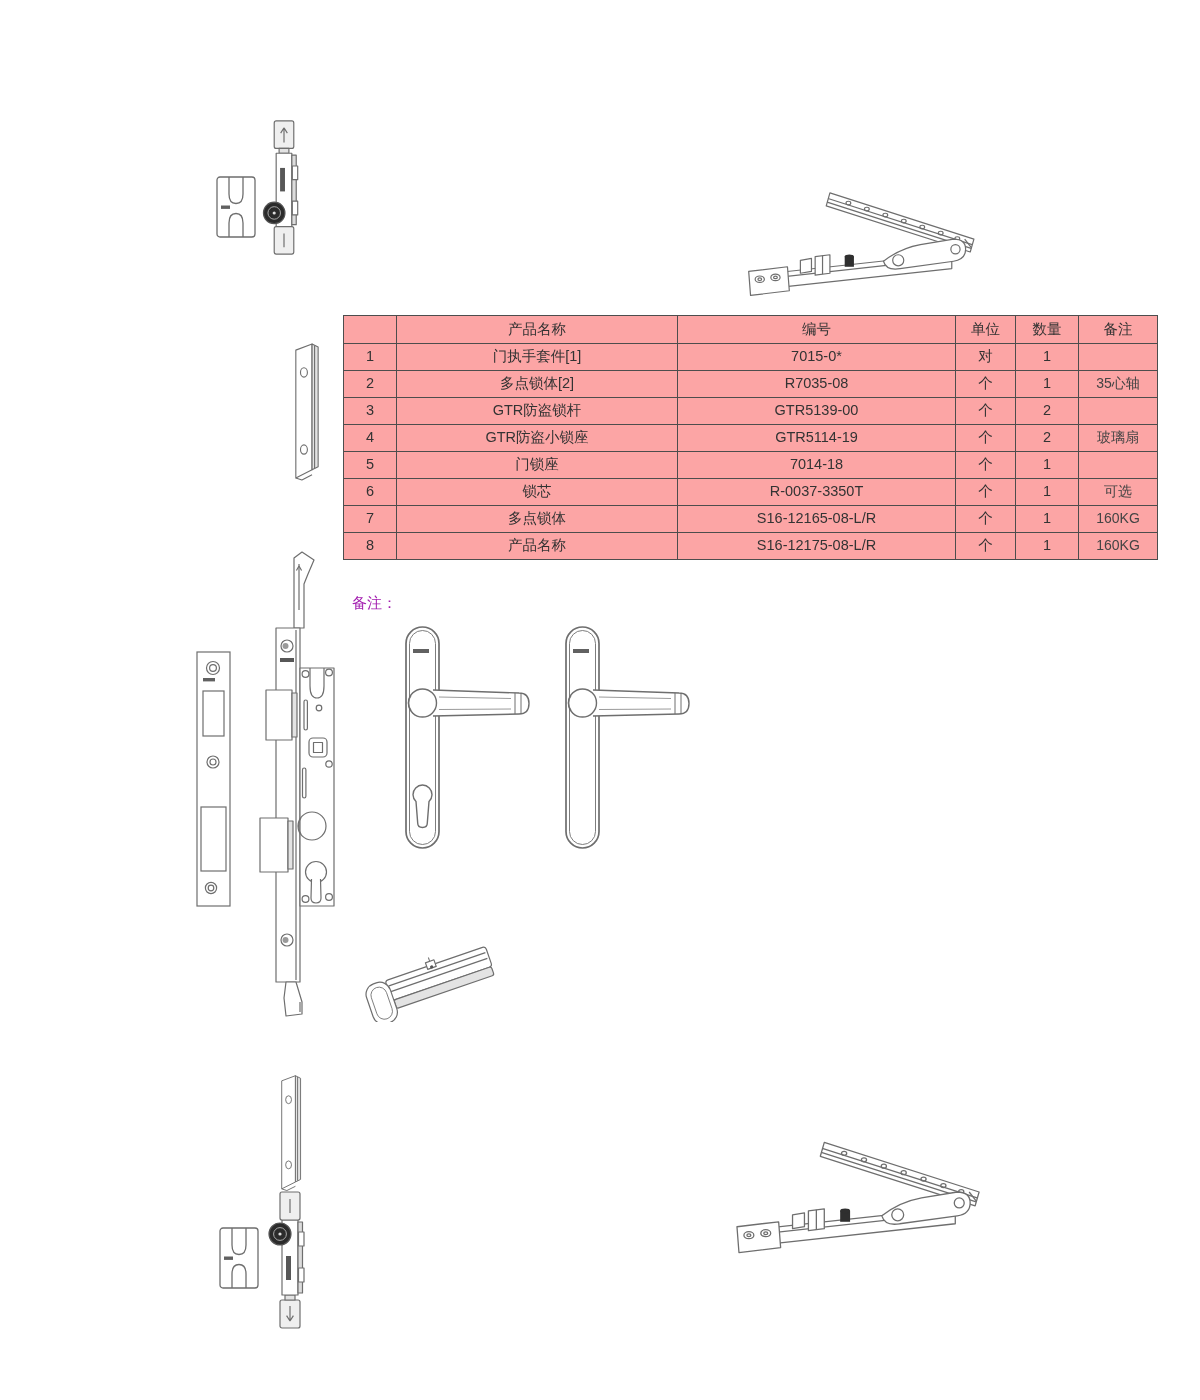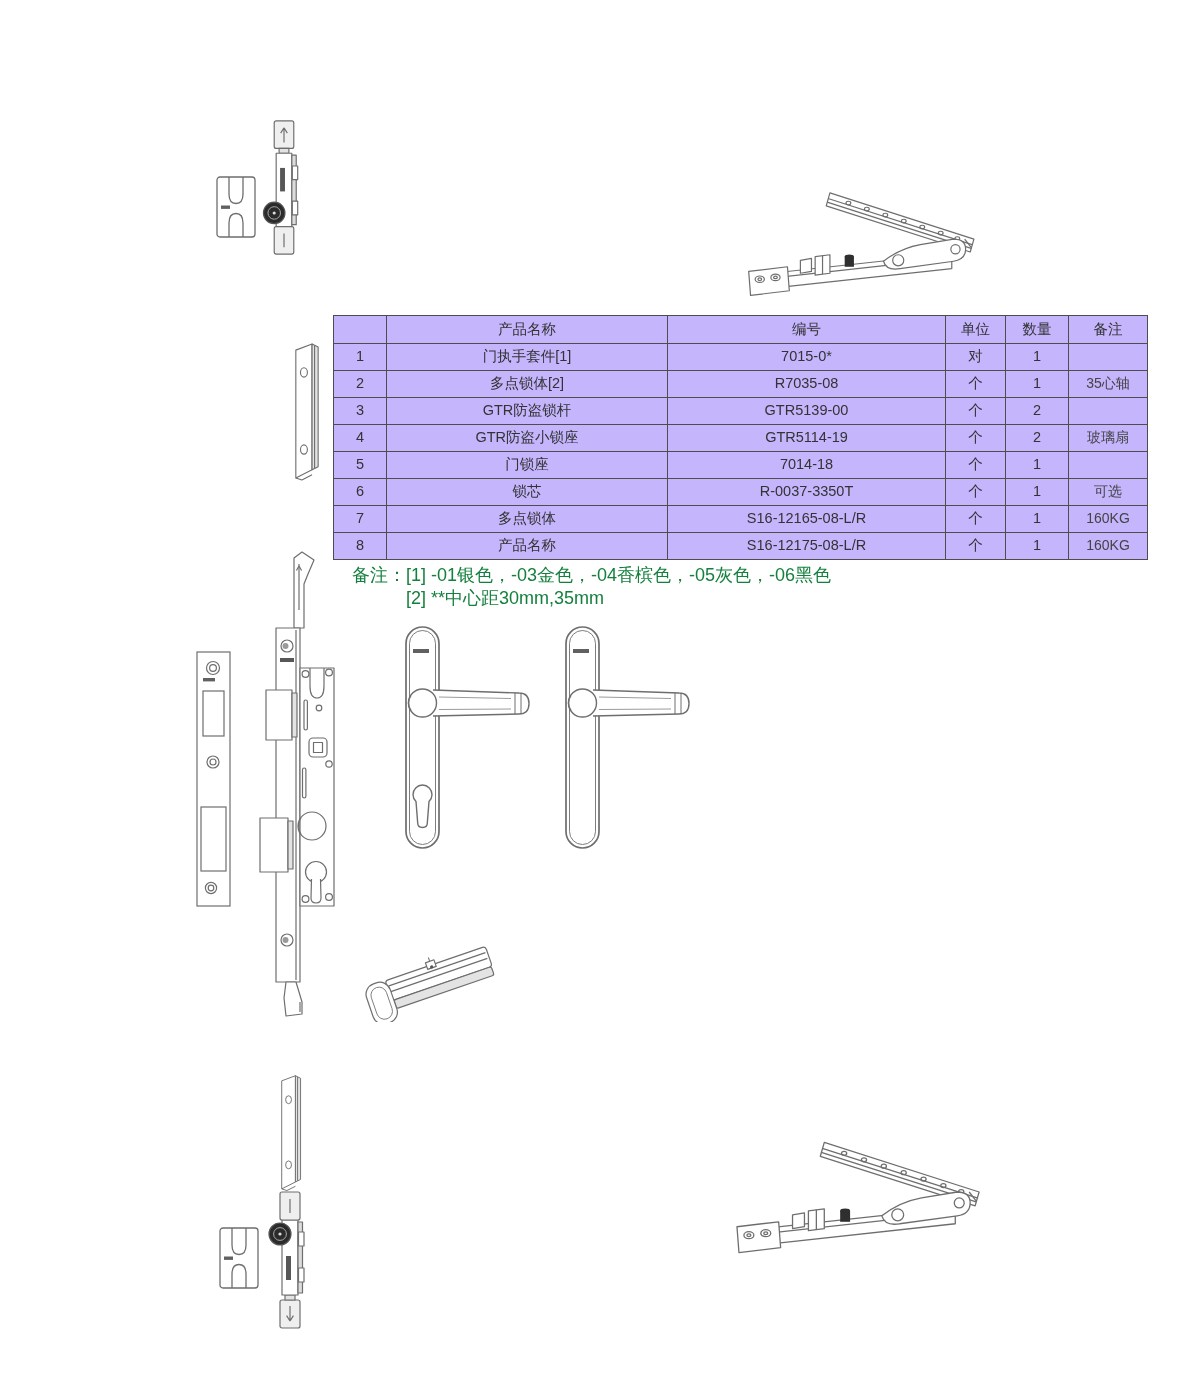--- a/index.html
+++ b/index.html
@@ -1,29 +1,29 @@
 <!DOCTYPE html>
 <html><head>
 <meta charset="utf-8">
 <style>
   html,body{margin:0;padding:0;background:#fff;}
   body{width:1200px;height:1400px;font-family:"Liberation Sans", sans-serif;}
   .canvas{position:relative;width:1200px;height:1400px;background:#fff;overflow:hidden;}
   .drawing{position:absolute;}
   
-  table.parts{position:absolute;left:333px;top:315px;width:814px;border-collapse:collapse;table-layout:fixed;background:#c4b5fd;}
+  table.parts{position:absolute;left:343px;top:315px;width:814px;border-collapse:collapse;table-layout:fixed;background:#fca5a5;}
   table.parts th, table.parts td{
     border:1px solid #4d4d4d;text-align:center;vertical-align:middle;
     color:#333;font-size:14.5px;font-weight:normal;padding:0;height:26px;line-height:1.1;
     overflow:hidden;white-space:nowrap;
   }
   table.parts thead th{height:27px;}
   table.parts td.note-cell{font-size:14px;color:#444;}
   
-  .notes{position:absolute;left:352px;top:564px;display:flex;color:#15803d;font-size:18px;line-height:23px;}
+  .notes{position:absolute;left:352px;top:591px;display:flex;color:#a21caf;font-size:15px;line-height:23px;}
   .notes .notes-label{white-space:nowrap;}
   .notes .notes-lines span{display:block;white-space:nowrap;}
   svg{display:block;}
 </style>
 </head>
 <body>
 
 <div class="canvas">
 
   <svg style="position:absolute;width:0;height:0" aria-hidden="true">
@@ -207,24 +207,20 @@
           <td>S16-12175-08-L/R</td>
           <td>个</td>
           <td>1</td>
           <td class="note-cell">160KG</td>
         </tr>
       </tbody>
   </table>
 
   <div class="notes">
     <span class="notes-label">备注：</span>
-    <span class="notes-lines">
-      <span>[1] -01银色，-03金色，-04香槟色，-05灰色，-06黑色</span>
-      <span>[2] **中心距30mm,35mm</span>
-    </span>
   </div>
 
   <svg class="drawing" style="left:194px;top:650px" width="42" height="260" viewBox="0 0 42 260" stroke="#6e6e6e" fill="none" stroke-width="1.2">
     <rect x="3" y="2" width="33" height="254" fill="#fff"></rect>
     <circle cx="19" cy="18" r="6.5"></circle>
       <circle cx="19" cy="18" r="3.4"></circle>
     <rect x="9" y="28" width="12" height="3.4" fill="#3a3a3a" stroke="none" opacity=".8"></rect>
     <rect x="9" y="41" width="21" height="45"></rect>
     <circle cx="19" cy="112" r="6"></circle>
       <circle cx="19" cy="112" r="3"></circle>

